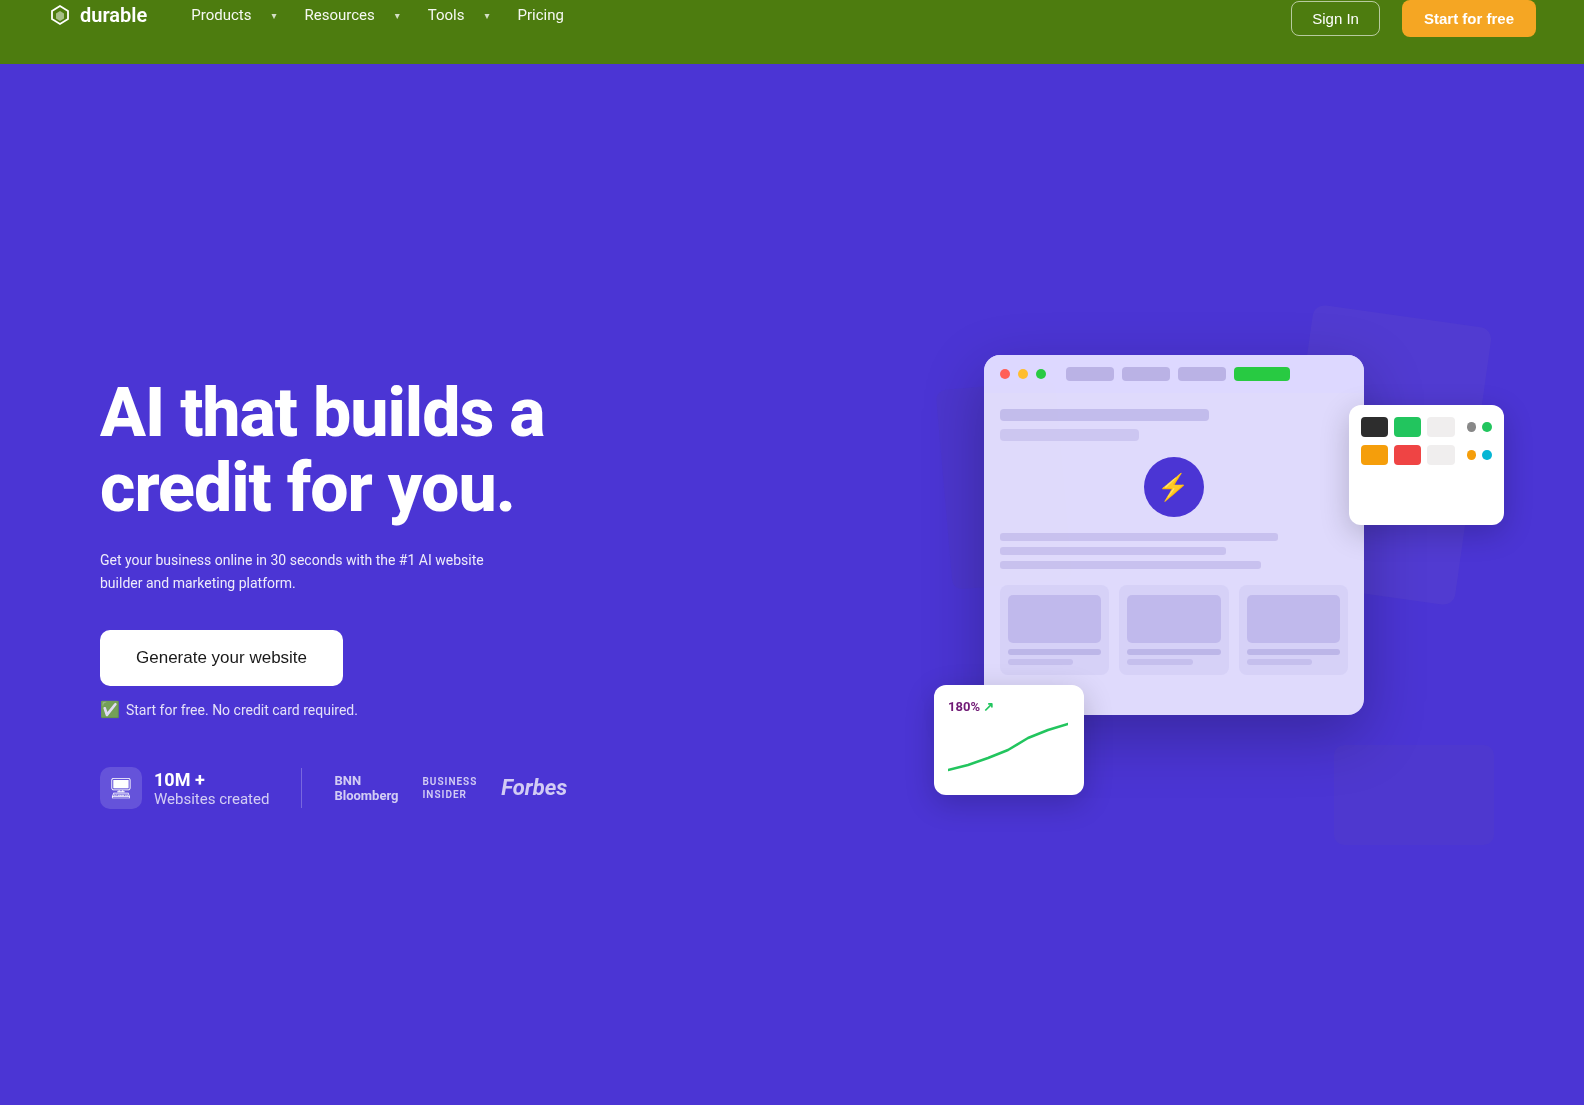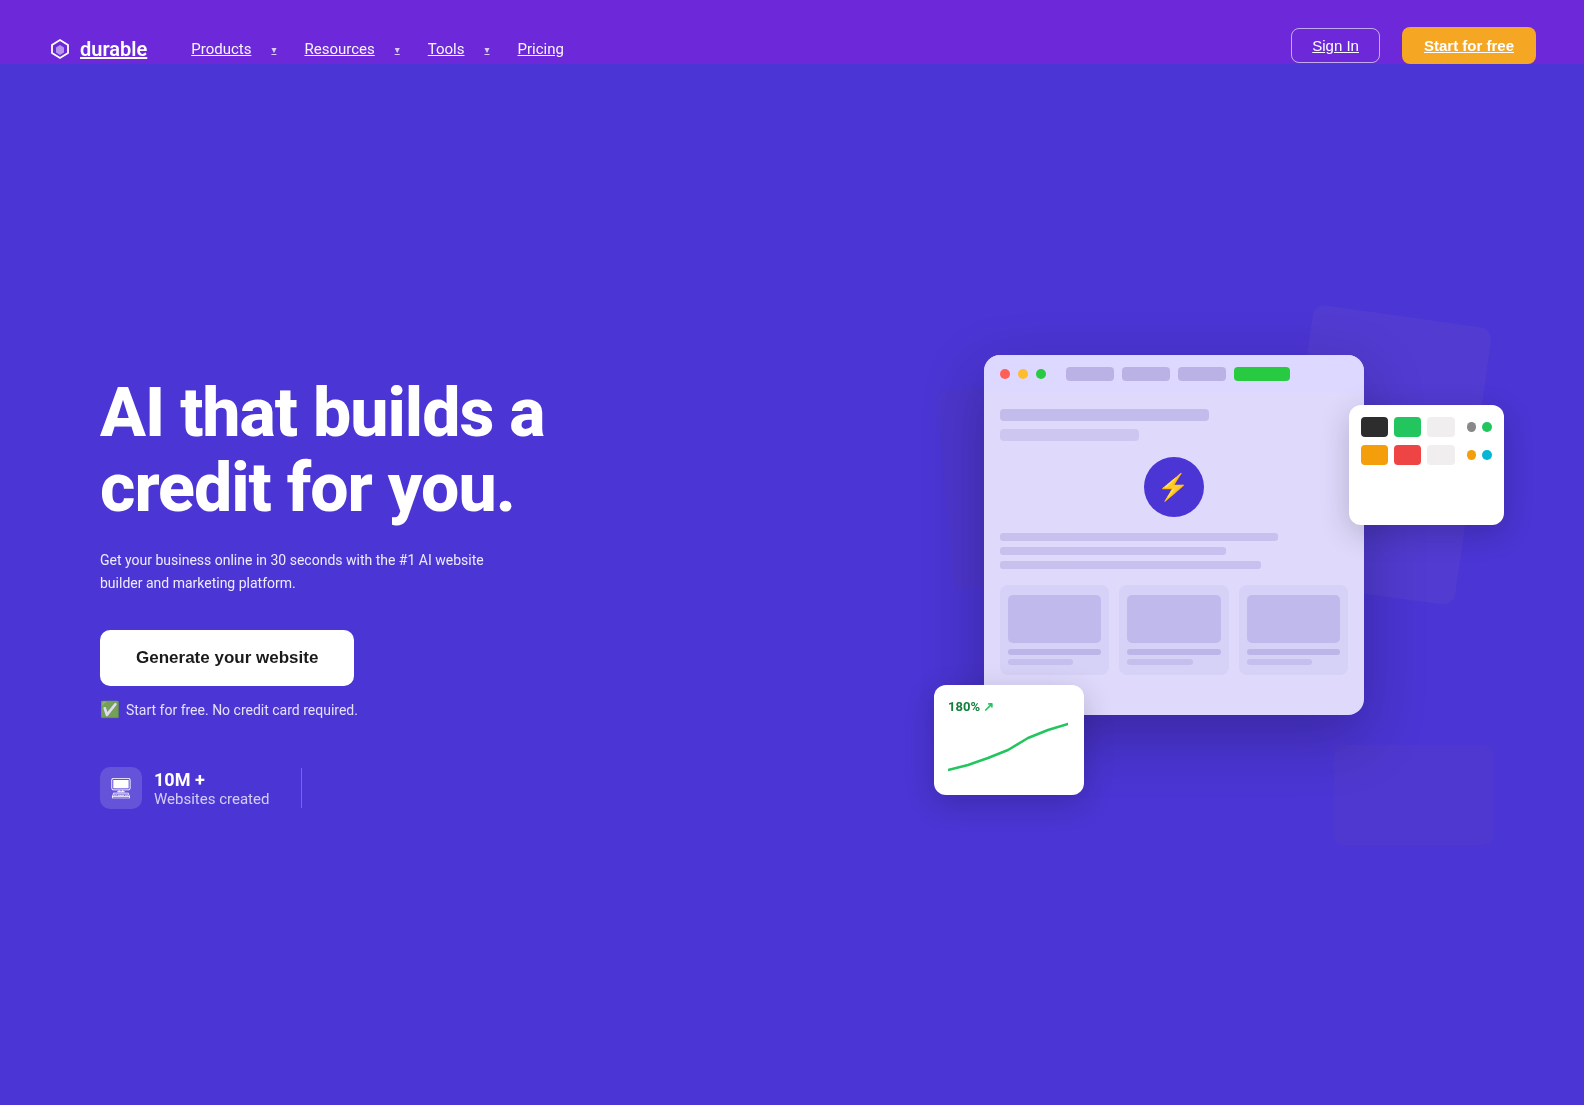--- a/index.html
+++ b/index.html
@@ -7,28 +7,27 @@
       font-family: -apple-system, BlinkMacSystemFont, 'Segoe UI', Roboto, sans-serif;
       background-color: #4B35D4;
       color: white;
       min-height: 100vh;
       overflow-x: hidden;
     }
 
     
     nav {
       display: flex;
-      align-items: flex-end;
+      align-items: flex-start;
       justify-content: space-between;
       padding: 0 48px;
       height: 64px;
-      background-color: #6d28d9;
+      background-color: #4d7c0f;
       position: relative;
       z-index: 10;
-      text-decoration: underline;
     }
     .nav-left {
       display: flex;
       align-items: center;
       gap: 32px;
     }
     .logo {
       display: flex;
       align-items: center;
       gap: 8px;
@@ -116,21 +115,21 @@
       margin-bottom: 36px;
       max-width: 420px;
     }
     .btn-generate {
       background: white;
       color: #1a1a1a;
       border: none;
       padding: 18px 36px;
       border-radius: 10px;
       font-size: 17px;
-      font-weight: 700;
+      font-weight: 400;
       cursor: pointer;
       display: inline-block;
       margin-bottom: 14px;
     }
     .free-note {
       display: flex;
       align-items: center;
       gap: 6px;
       font-size: 14px;
       opacity: 0.85;
@@ -331,21 +330,21 @@
       display: flex;
       flex-direction: column;
       justify-content: space-between;
     }
     .chart-label {
       font-size: 13px;
       font-weight: 700;
       color: #1a1a1a;
     }
     .chart-label span {
-      color: #15803d;
+      color: #701a75;
     }
     .chart-svg {
       flex: 1;
       margin-top: 6px;
     }
 
     
     .palette-card {
       position: absolute;
       top: 80px;
@@ -482,20 +481,30 @@
 
     <div class="stats-row">
       <div class="stat-item">
         <div class="monitor-icon">🖥</div>
         <div class="stat-text">
           <div class="stat-number">10M +</div>
           <div class="stat-label">Websites created</div>
         </div>
       </div>
       <div class="stats-divider"></div>
+      <div class="press-logos">
+        <div class="press-logo bloomberg">
+          <span style="display:block;font-size:13px;font-weight:700;">BNN</span>
+          <span style="display:block;font-size:13px;font-weight:700;">Bloomberg</span>
+        </div>
+        <div class="press-logo biz-insider" style="font-size:10px;line-height:1.3;">
+          BUSINESS<br>INSIDER
+        </div>
+        <div class="press-logo forbes">Forbes</div>
+      </div>
     </div>
   </div>
 
   <div class="hero-right">
 
     <div class="bg-shape-1"></div>
     <div class="bg-shape-2"></div>
     <div class="bg-shape-3"></div>
 
     <div class="browser-card">

